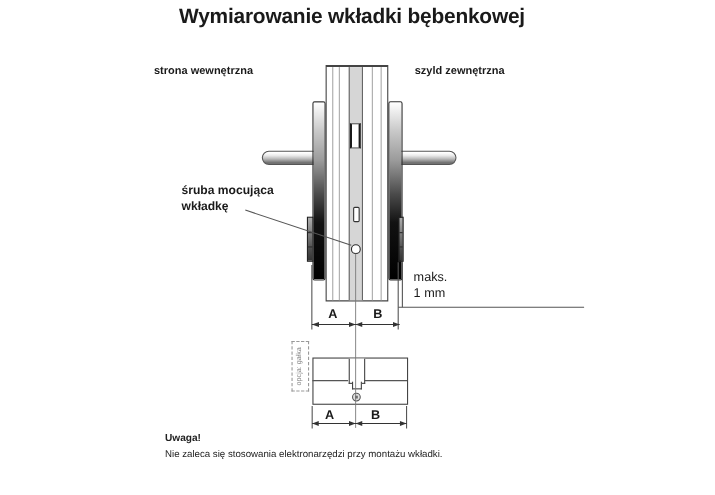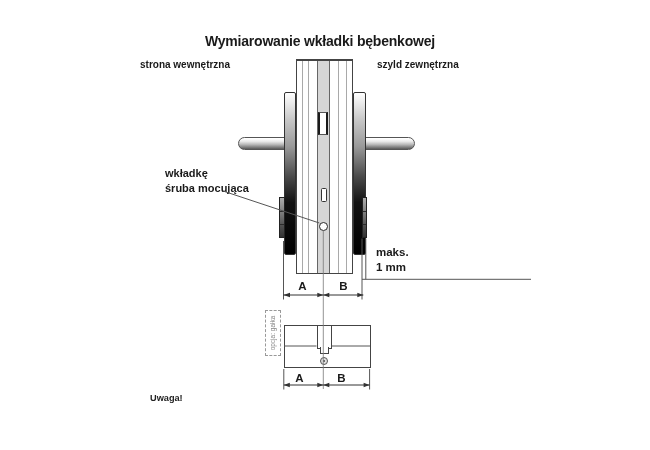--- a/index.html
+++ b/index.html
@@ -4,21 +4,21 @@
 <style>
   html,body{margin:0;padding:0;}
   body{
     width:650px;height:450px;position:relative;overflow:hidden;
     background:#ffffff;
     font-family:"Liberation Sans","DejaVu Sans",sans-serif;
     color:#1a1a1a;
   }
   .abs{position:absolute;}
   
-  .title{left:0;top:5px;width:640px;text-align:center;font-size:14px;font-weight:bold;letter-spacing:-0.2px;margin-top:28px;}
+  .title{left:0;top:5px;width:640px;text-align:center;font-size:19px;font-weight:bold;letter-spacing:-0.2px;}
   .side-label{top:59px;font-size:10px;font-weight:bold;}
   .side-label.inner{left:140px;}
   .side-label.outer{left:377px;}
   
   .door{left:296px;top:59px;width:57px;height:215px;background:#fff;
         border:1px solid #444;border-top-width:2px;box-sizing:border-box;}
   .door .vline{position:absolute;top:0;bottom:0;width:1px;background:#a9a9a9;}
   .door .channel{position:absolute;top:0;bottom:0;left:19.5px;width:13px;background:#d6d6d6;
         border-left:1px solid #666;border-right:1px solid #666;box-sizing:border-box;}
   .spindle{top:136.5px;height:13px;box-sizing:border-box;border:1px solid #555;
@@ -35,21 +35,21 @@
   .protrusion.right{left:361.5px;}
   .protrusion .seg{position:absolute;left:0;right:0;height:1px;background:#2c2c2c;}
   .follower{left:318px;top:112px;width:10px;height:23px;box-sizing:border-box;background:#fff;
         border-top:1px solid #555;border-bottom:1px solid #555;
         border-left:2.5px solid #1a1a1a;border-right:2.5px solid #1a1a1a;}
   .keyway{left:320.5px;top:188px;width:6.5px;height:13.5px;box-sizing:border-box;background:#fff;
         border:1px solid #333;border-radius:1.5px;}
   .screw-head{left:318.8px;top:221.8px;width:9px;height:9px;box-sizing:border-box;background:#fff;
         border:1.5px solid #2a2a2a;border-radius:50%;}
   .screw-label{left:165px;top:166px;font-size:11px;font-weight:bold;line-height:14.5px;}
-  .max-label{left:376px;top:245px;font-size:11.5px;font-weight:bold;line-height:14.5px;}
+  .max-label{left:376px;top:245px;font-size:11.5px;font-weight:normal;line-height:14.5px;}
   .dim-label{font-size:11.5px;font-weight:bold;width:17px;text-align:center;}
   
   .cyl-body{left:283.5px;top:325px;width:87px;height:43px;box-sizing:border-box;background:#fff;border:1px solid #444;}
   .cam-notch{left:316.5px;top:326px;width:15px;height:22.5px;box-sizing:border-box;background:#fff;
         border-left:1px solid #444;border-right:1px solid #444;border-bottom:1px solid #444;}
   .cam-step{left:319.8px;top:347px;width:8.8px;height:6.5px;box-sizing:border-box;background:#fff;
         border-left:1px solid #444;border-right:1px solid #444;border-bottom:1px solid #444;}
   .screw-head2{left:319.6px;top:356.6px;width:8.4px;height:8.4px;box-sizing:border-box;border:1px solid #555;border-radius:50%;
         background:radial-gradient(circle at 50% 50%,#6d6d6d 0 1.4px,#e0e0e0 1.5px);}
   .knob-box{left:264.5px;top:310px;width:16px;height:45.5px;box-sizing:border-box;border:1px dashed #999;background:#fff;}
@@ -89,22 +89,22 @@
 <div class="abs protrusion right">
   <div class="seg" style="top:13px"></div>
   <div class="seg" style="top:26px"></div>
 </div>
 
 <div class="abs follower"></div>
 <div class="abs keyway"></div>
 <div class="abs screw-head"></div>
 
 <div class="abs screw-label">
+  <div>śruba mocująca</div>
   <div>wkładkę</div>
-  <div>śruba mocująca</div>
 </div>
 
 <div class="abs max-label">
   <div>maks.</div>
   <div>1 mm</div>
 </div>
 
 <div class="abs dim-label" style="left:294px;top:280px">A</div>
 <div class="abs dim-label" style="left:335px;top:280px">B</div>
 
@@ -114,20 +114,21 @@
 <div class="abs cyl-body"></div>
 <div class="abs cam-notch"></div>
 <div class="abs cam-step"></div>
 <div class="abs screw-head2"></div>
 
 <div class="abs dim-label" style="left:291px;top:371.5px">A</div>
 <div class="abs dim-label" style="left:333px;top:371.5px">B</div>
 
 <div class="abs notes">
   <div class="heading">Uwaga!</div>
+  <div>Nie zaleca się stosowania elektronarzędzi przy montażu wkładki.</div>
 </div>
 
 <svg class="overlay" width="650" height="450" viewBox="0 0 650 450">
 
   <line x1="223" y1="191" x2="319.3" y2="223" stroke="#555" stroke-width="1"></line>
 
   <line x1="323.3" y1="230.5" x2="323.3" y2="389" stroke="#777" stroke-width="0.8"></line>
 
   <line x1="283.5" y1="241" x2="283.5" y2="299.5" stroke="#555" stroke-width="1"></line>
   <line x1="362" y1="238.5" x2="362" y2="299.5" stroke="#555" stroke-width="1"></line>

